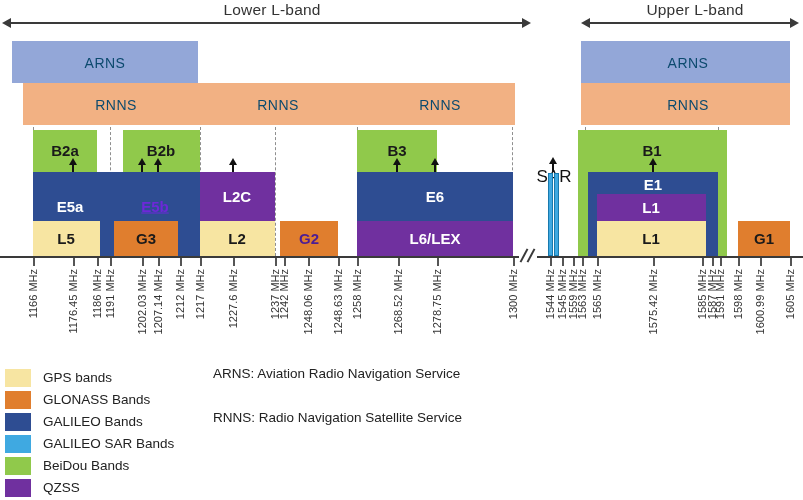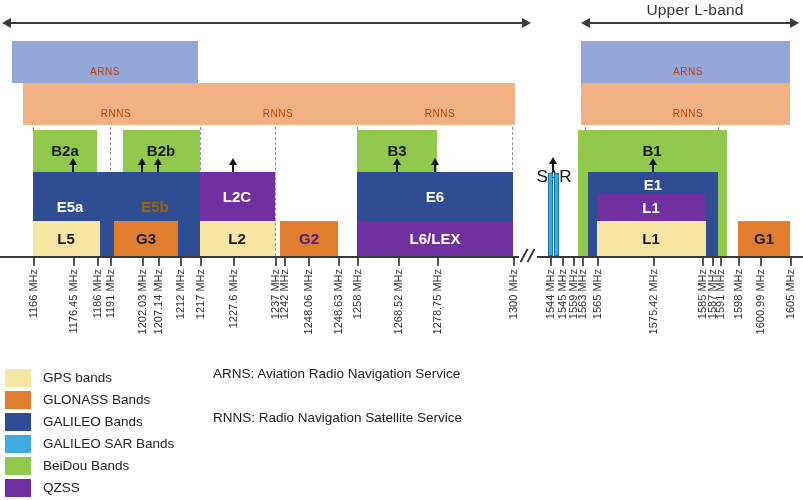--- a/index.html
+++ b/index.html
@@ -7,21 +7,21 @@
     position:relative; width:803px; height:500px; background:#fff; overflow:hidden;
     font-family:"Liberation Sans", sans-serif;
   }
   .title {
     position:absolute; width:220px; text-align:center;
     font-size:15.5px; color:#333; letter-spacing:0.2px;
   }
   .harrow-line { position:absolute; height:2px; background:#3a3a3a; }
   .harrow-head { position:absolute; width:0; height:0; border-top:5px solid transparent; border-bottom:5px solid transparent; }
   .svc-block { position:absolute; }
-  .svc-label { position:absolute; transform:translate(-50%,-50%); color:#c2410c; font-size:10px; letter-spacing:0.5px;margin-top:8px; }
+  .svc-label { position:absolute; transform:translate(-50%,-50%); color:#0c4a6e; font-size:14px; letter-spacing:0.5px; }
   .band { position:absolute; }
   .band-label { position:absolute; transform:translate(-50%,-50%); font-weight:700; font-size:15px; white-space:nowrap; }
   .dash-line { position:absolute; width:0; border-left:1.5px dashed #8f8f8f; }
   .up-arrow-stem { position:absolute; width:2px; background:#111; }
   .up-arrow-head { position:absolute; width:0; height:0; border-left:4px solid transparent; border-right:4px solid transparent; border-bottom:7px solid #111; }
   .axis { position:absolute; background:#3a3a3a; }
   .tick { position:absolute; width:1.5px; background:#555; }
   .tick-label {
     position:absolute; width:85px; height:12px; line-height:12px; text-align:right;
     font-size:11px; color:#333; transform-origin:100% 0; transform:rotate(-90deg);
@@ -32,20 +32,21 @@
   .sar-bar { position:absolute; box-sizing:border-box; }
   .sar-label { position:absolute; transform:translate(-50%,-50%); font-size:17px; color:#111; }
   .legend-swatch { position:absolute; }
   .legend-label { position:absolute; font-size:13.5px; color:#222; line-height:18px; }
   .abbrev-line { position:absolute; font-size:13.5px; color:#222; white-space:nowrap; }
 </style>
 </head>
 <body>
 
 <div id="stage">
+  <div class="title" id="title-lower" style="left: 162px; top: 1px;">Lower L-band</div>
   <div class="title" id="title-upper" style="left: 585px; top: 1px;">Upper L-band</div>
 <div class="harrow-line" style="left: 9px; top: 22px; width: 515px;"></div>
     <div class="harrow-head" style="left: 2px; top: 18px; border-right: 9px solid rgb(58, 58, 58);"></div>
     <div class="harrow-head" style="left: 522px; top: 18px; border-left: 9px solid rgb(58, 58, 58);"></div>
     <div class="harrow-line" style="left: 588px; top: 22px; width: 204px;"></div>
     <div class="harrow-head" style="left: 581px; top: 18px; border-right: 9px solid rgb(58, 58, 58);"></div>
     <div class="harrow-head" style="left: 790px; top: 18px; border-left: 9px solid rgb(58, 58, 58);"></div>
     <div class="svc-block" style="left: 12px; top: 41px; width: 186px; height: 42px; background: rgb(147, 167, 216);"></div>
     <div class="svc-label" style="left: 105px; top: 63px;">ARNS</div>
     <div class="svc-block" style="left: 23px; top: 83px; width: 492px; height: 42px; background: rgb(242, 177, 131);"></div>
@@ -68,21 +69,21 @@
     <div class="band-label" style="left: 652px; top: 150px; color: rgb(26, 26, 26);">B1</div>
     <div class="band" style="left: 33px; top: 130px; width: 64px; height: 42px; background: rgb(144, 201, 75);"></div>
     <div class="band-label" style="left: 65px; top: 150px; color: rgb(26, 26, 26);">B2a</div>
     <div class="band" style="left: 123px; top: 130px; width: 77px; height: 42px; background: rgb(144, 201, 75);"></div>
     <div class="band-label" style="left: 161px; top: 150px; color: rgb(26, 26, 26);">B2b</div>
     <div class="band" style="left: 357px; top: 130px; width: 80px; height: 42px; background: rgb(144, 201, 75);"></div>
     <div class="band-label" style="left: 397px; top: 150px; color: rgb(26, 26, 26);">B3</div>
     <div class="band" style="left: 33px; top: 172px; width: 77px; height: 84px; background: rgb(46, 77, 146);"></div>
     <div class="band-label" style="left: 70px; top: 206px; color: rgb(255, 255, 255);">E5a</div>
     <div class="band" style="left: 110px; top: 172px; width: 90px; height: 84px; background: rgb(46, 77, 146);"></div>
-    <div class="band-label" style="left: 155px; top: 206px; color: #a16207;">E5b</div>
+    <div class="band-label" style="left: 155px; top: 206px; color: #6d28d9; text-decoration: underline;">E5b</div>
     <div class="band" style="left: 357px; top: 172px; width: 156px; height: 49px; background: rgb(46, 77, 146);"></div>
     <div class="band-label" style="left: 435px; top: 196px; color: rgb(255, 255, 255);">E6</div>
     <div class="band" style="left: 588px; top: 172px; width: 130px; height: 84px; background: rgb(46, 77, 146);"></div>
     <div class="band-label" style="left: 653px; top: 184px; color: rgb(255, 255, 255);">E1</div>
     <div class="band" style="left: 200px; top: 172px; width: 75px; height: 49px; background: rgb(112, 48, 159);"></div>
     <div class="band-label" style="left: 237px; top: 196px; color: rgb(255, 255, 255);">L2C</div>
     <div class="band" style="left: 357px; top: 221px; width: 156px; height: 35px; background: rgb(112, 48, 159);"></div>
     <div class="band-label" style="left: 435px; top: 238px; color: rgb(255, 255, 255);">L6/LEX</div>
     <div class="band" style="left: 597px; top: 194px; width: 109px; height: 27px; background: rgb(112, 48, 159);"></div>
     <div class="band-label" style="left: 651px; top: 207px; color: rgb(255, 255, 255);">L1</div>

